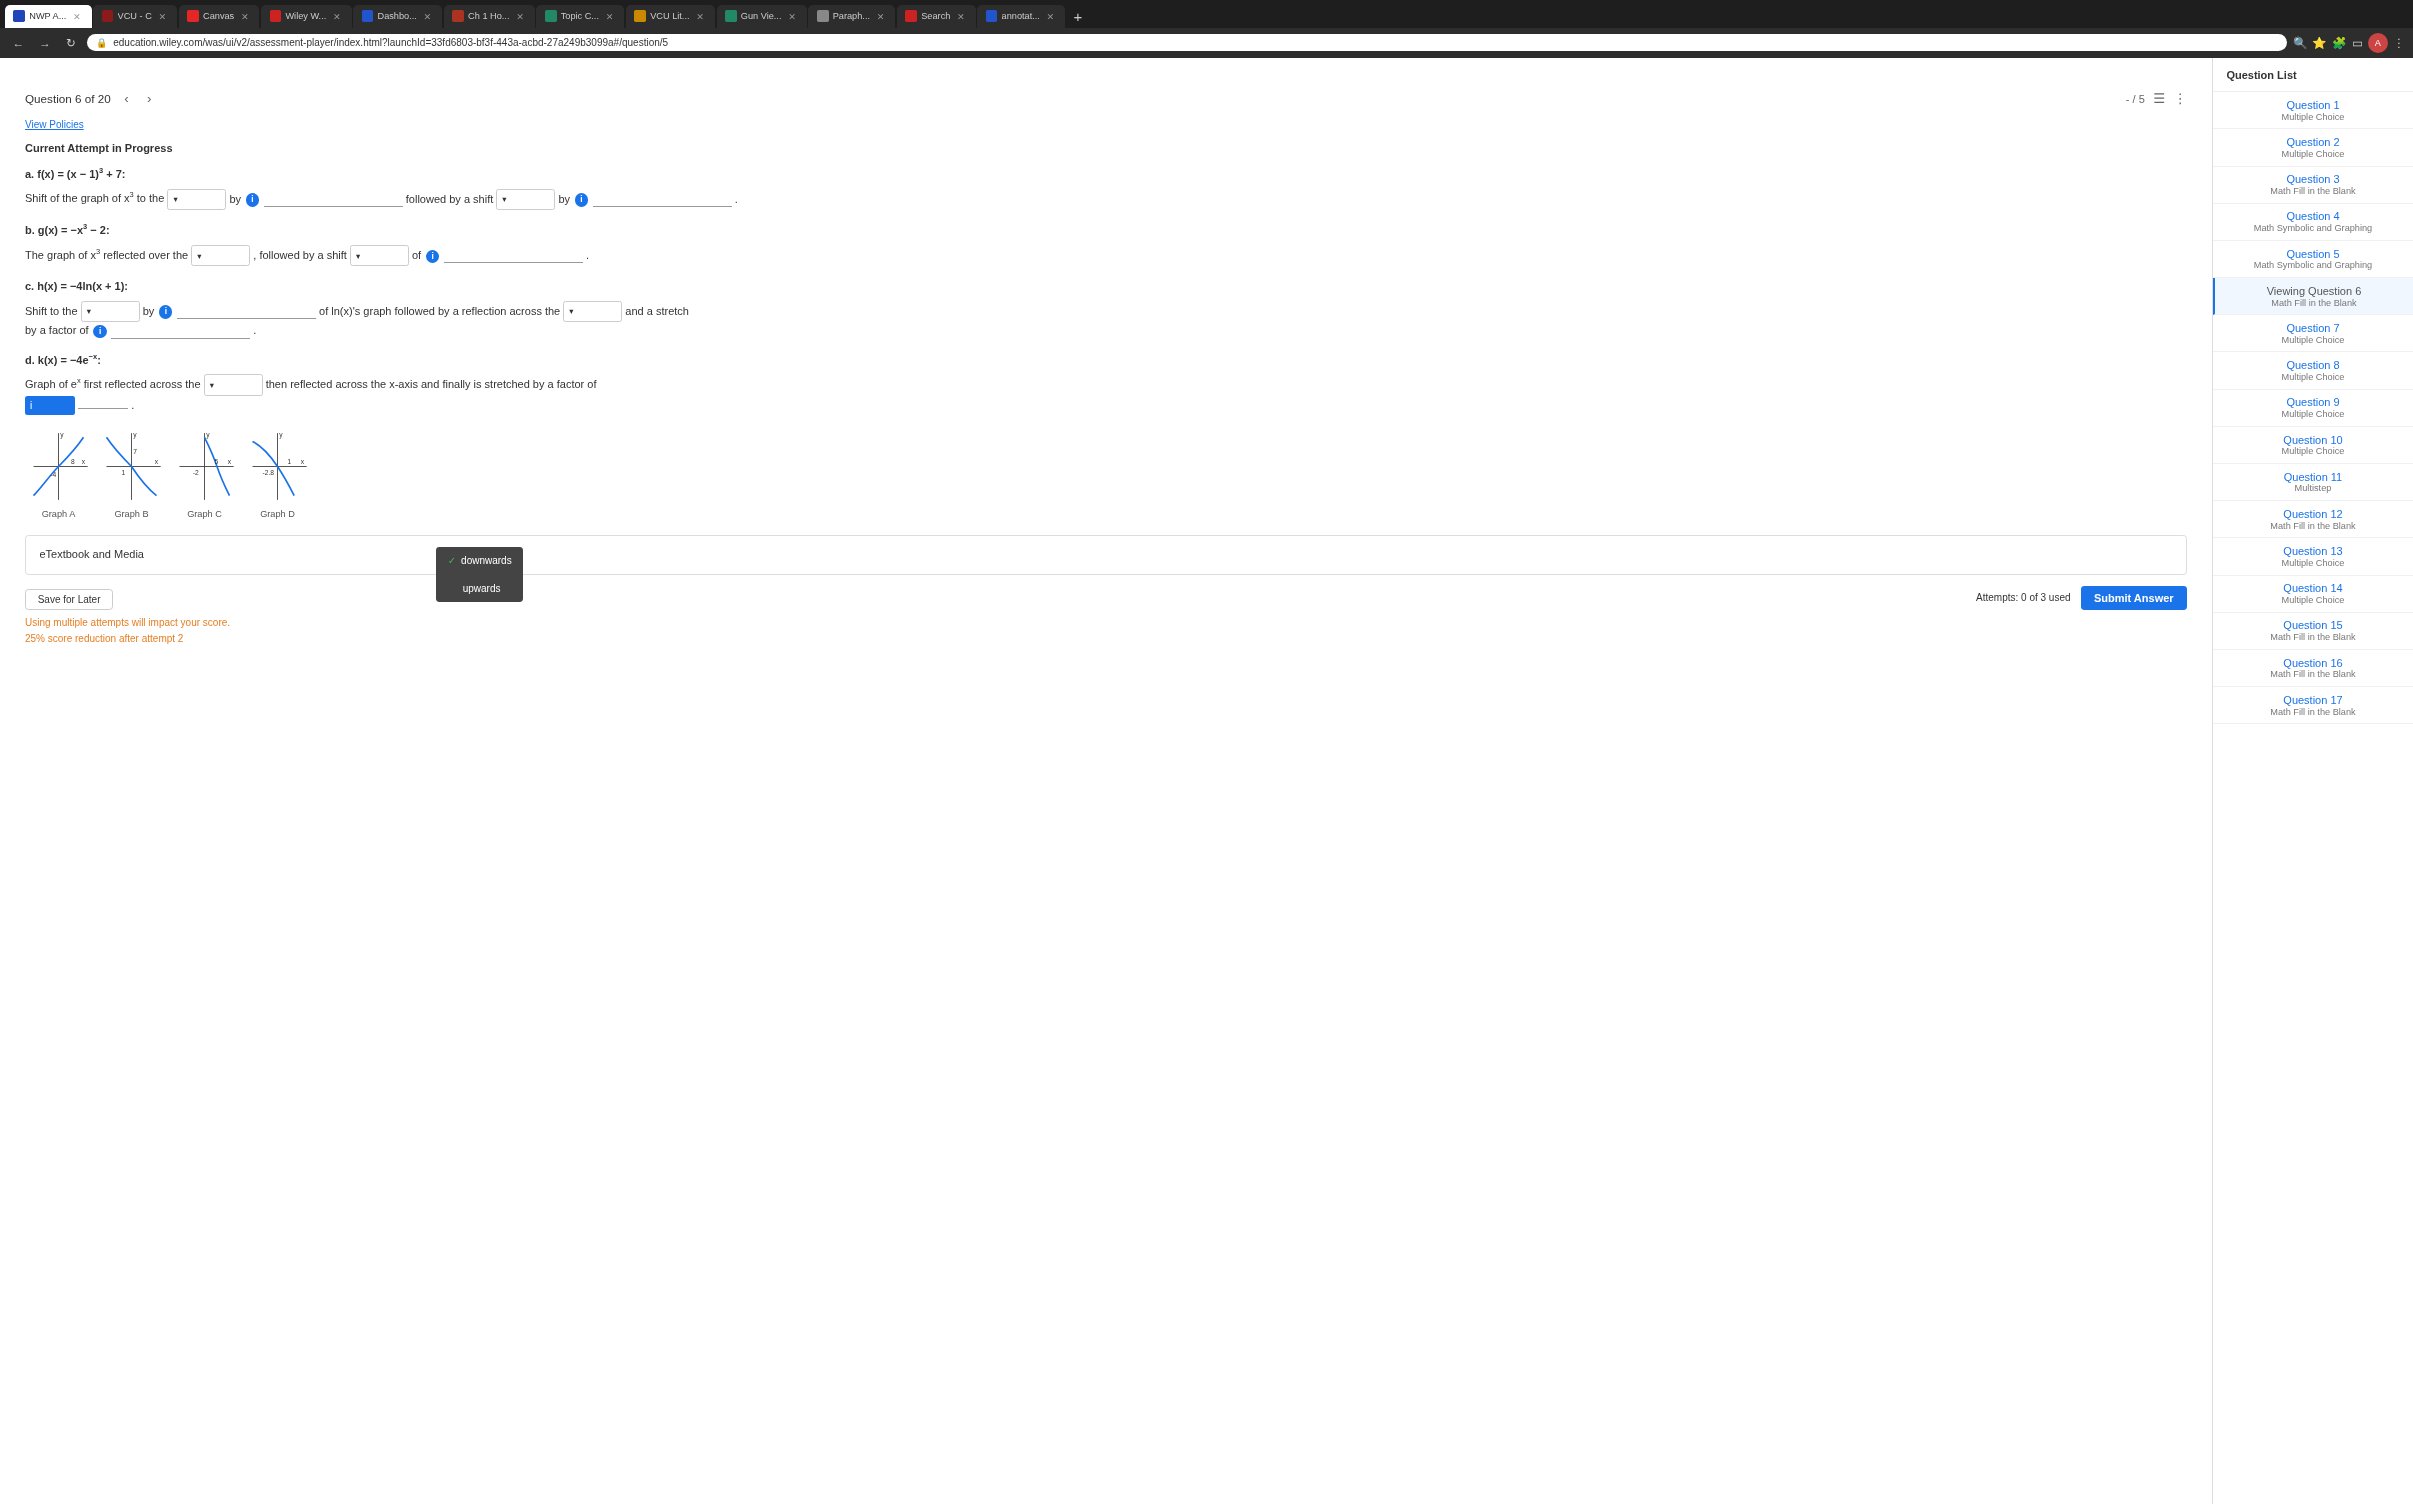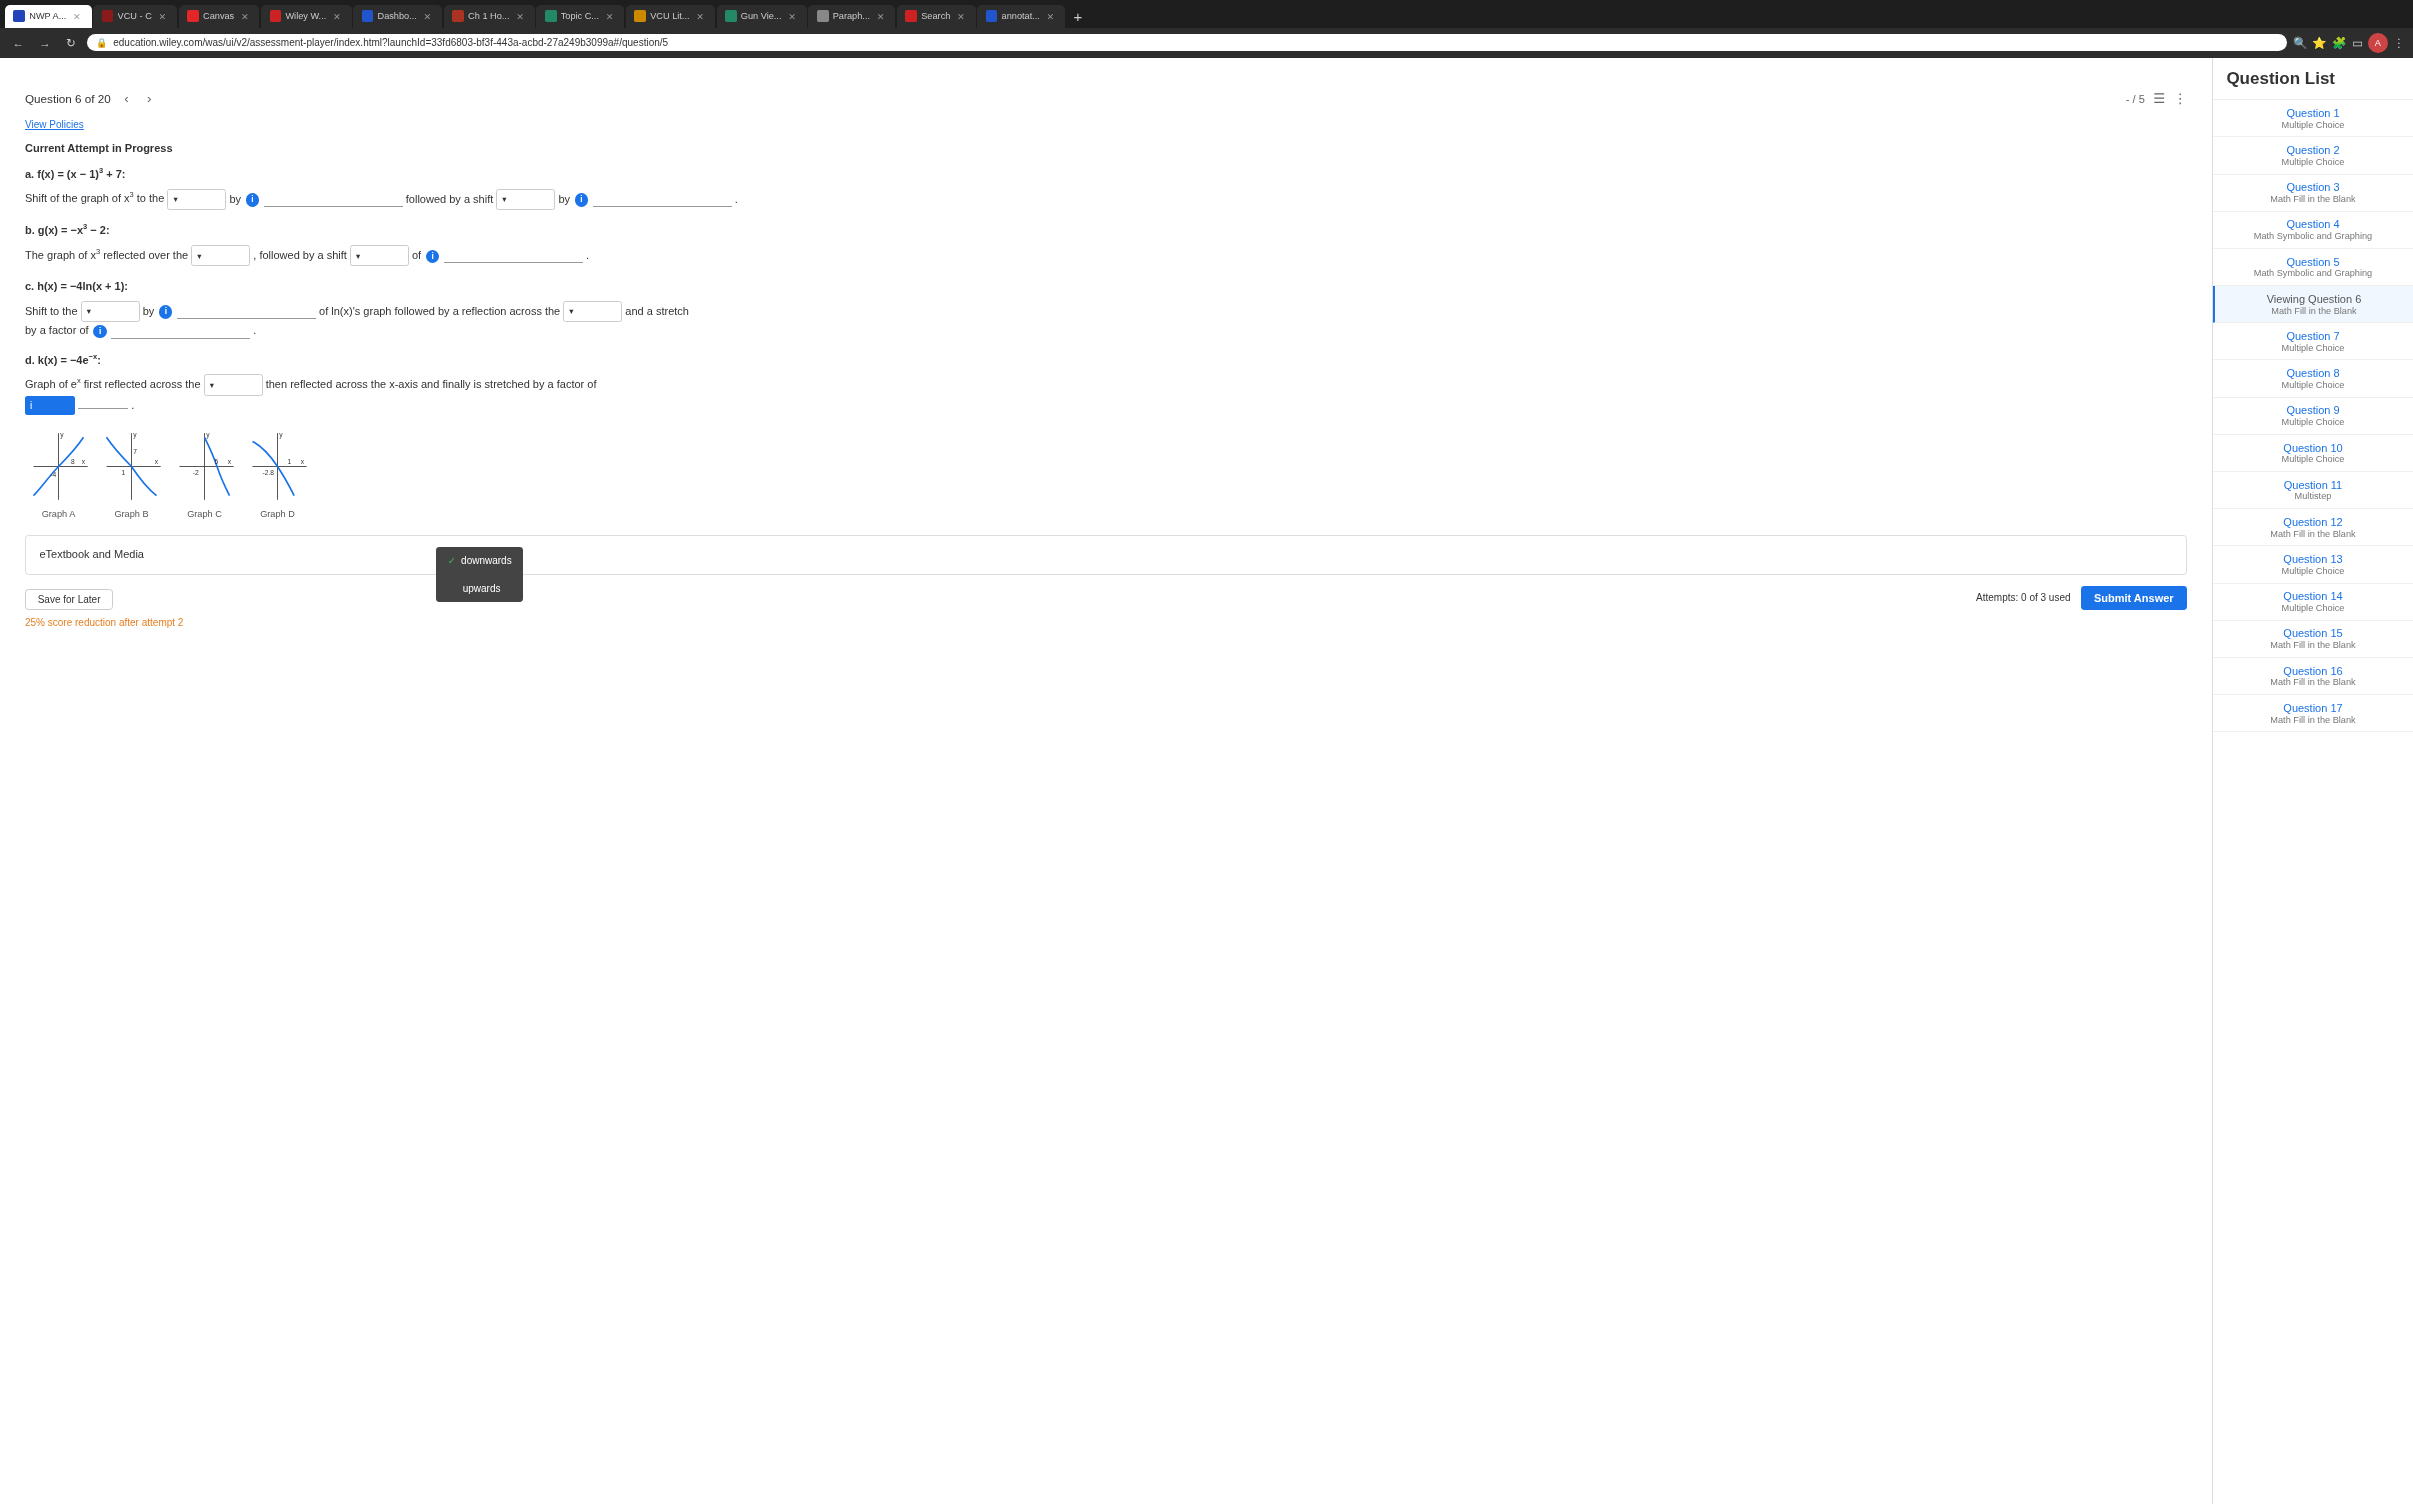--- a/index.html
+++ b/index.html
@@ -332,21 +332,21 @@
 
     
     .sidebar {
       width: 201px;
       border-left: 0.8px solid #ddd;
       overflow-y: auto;
       background: #fff;
       padding: 11.7px 0;
     }
     .sidebar-title {
-      font-size: 17px;
+      font-size: 11px;
       font-weight: bold;
       color: #333;
       padding: 0 13.4px 10px;
       border-bottom: 0.8px solid #eee;
     }
     .q-list-item {
       padding: 6.7px 13.4px;
       border-bottom: 0.8px solid #f0f0f0;
       cursor: pointer;
       text-align: center;
@@ -626,20 +626,21 @@
       </div>
 
       <div class="bottom-bar">
         <button class="save-later-btn">Save for Later</button>
         <div style="display:flex;align-items:center;gap:10px;">
           <span class="attempts-info">Attempts: 0 of 3 used</span>
           <button class="submit-btn">Submit Answer</button>
         </div>
       </div>
       <div class="score-warning">
+        <div>Using multiple attempts will impact your score.</div>
         <div>25% score reduction after attempt 2</div>
       </div>
 
     </div>
   </div>
 
   <div class="sidebar">
     <div class="sidebar-title">Question List</div>
 
     <div class="q-list-item">

